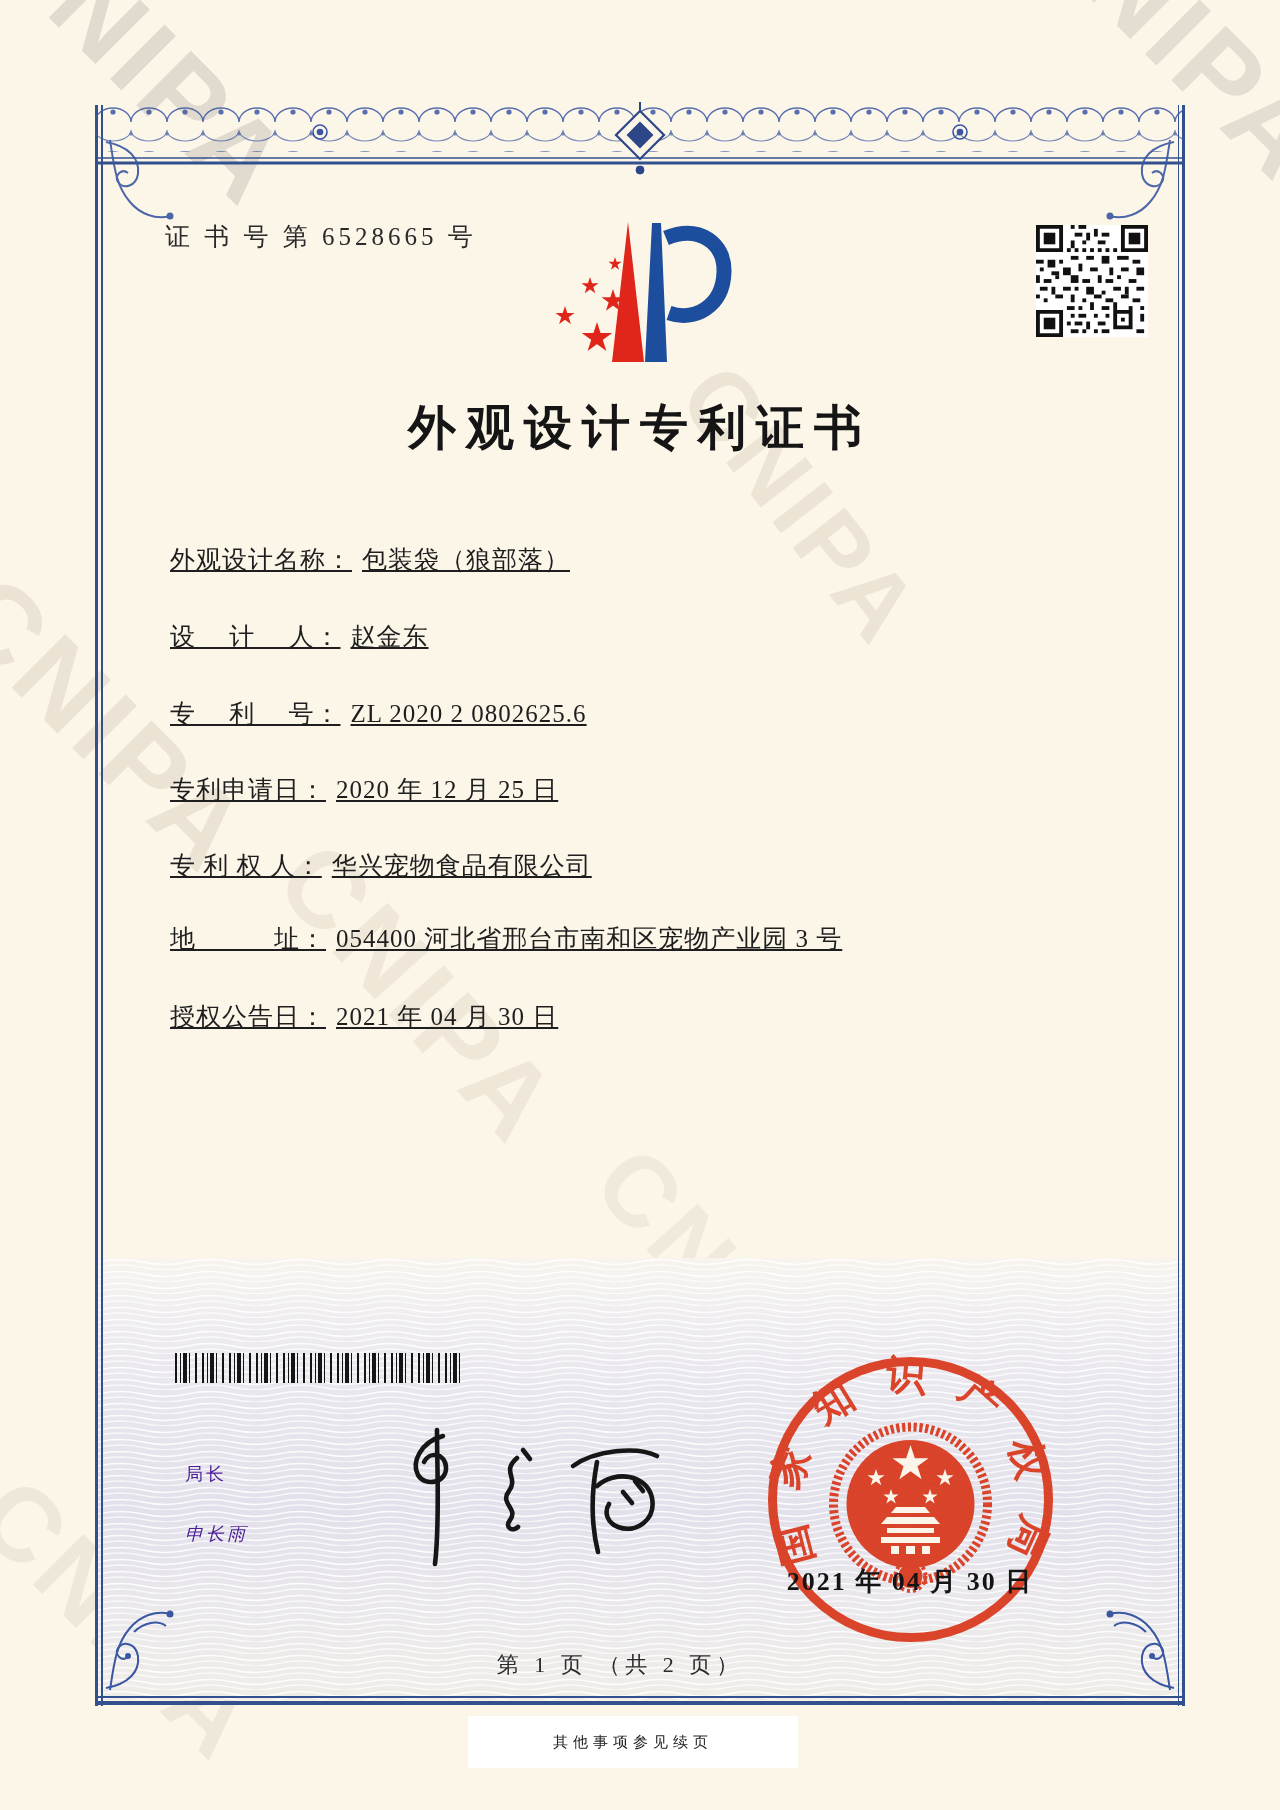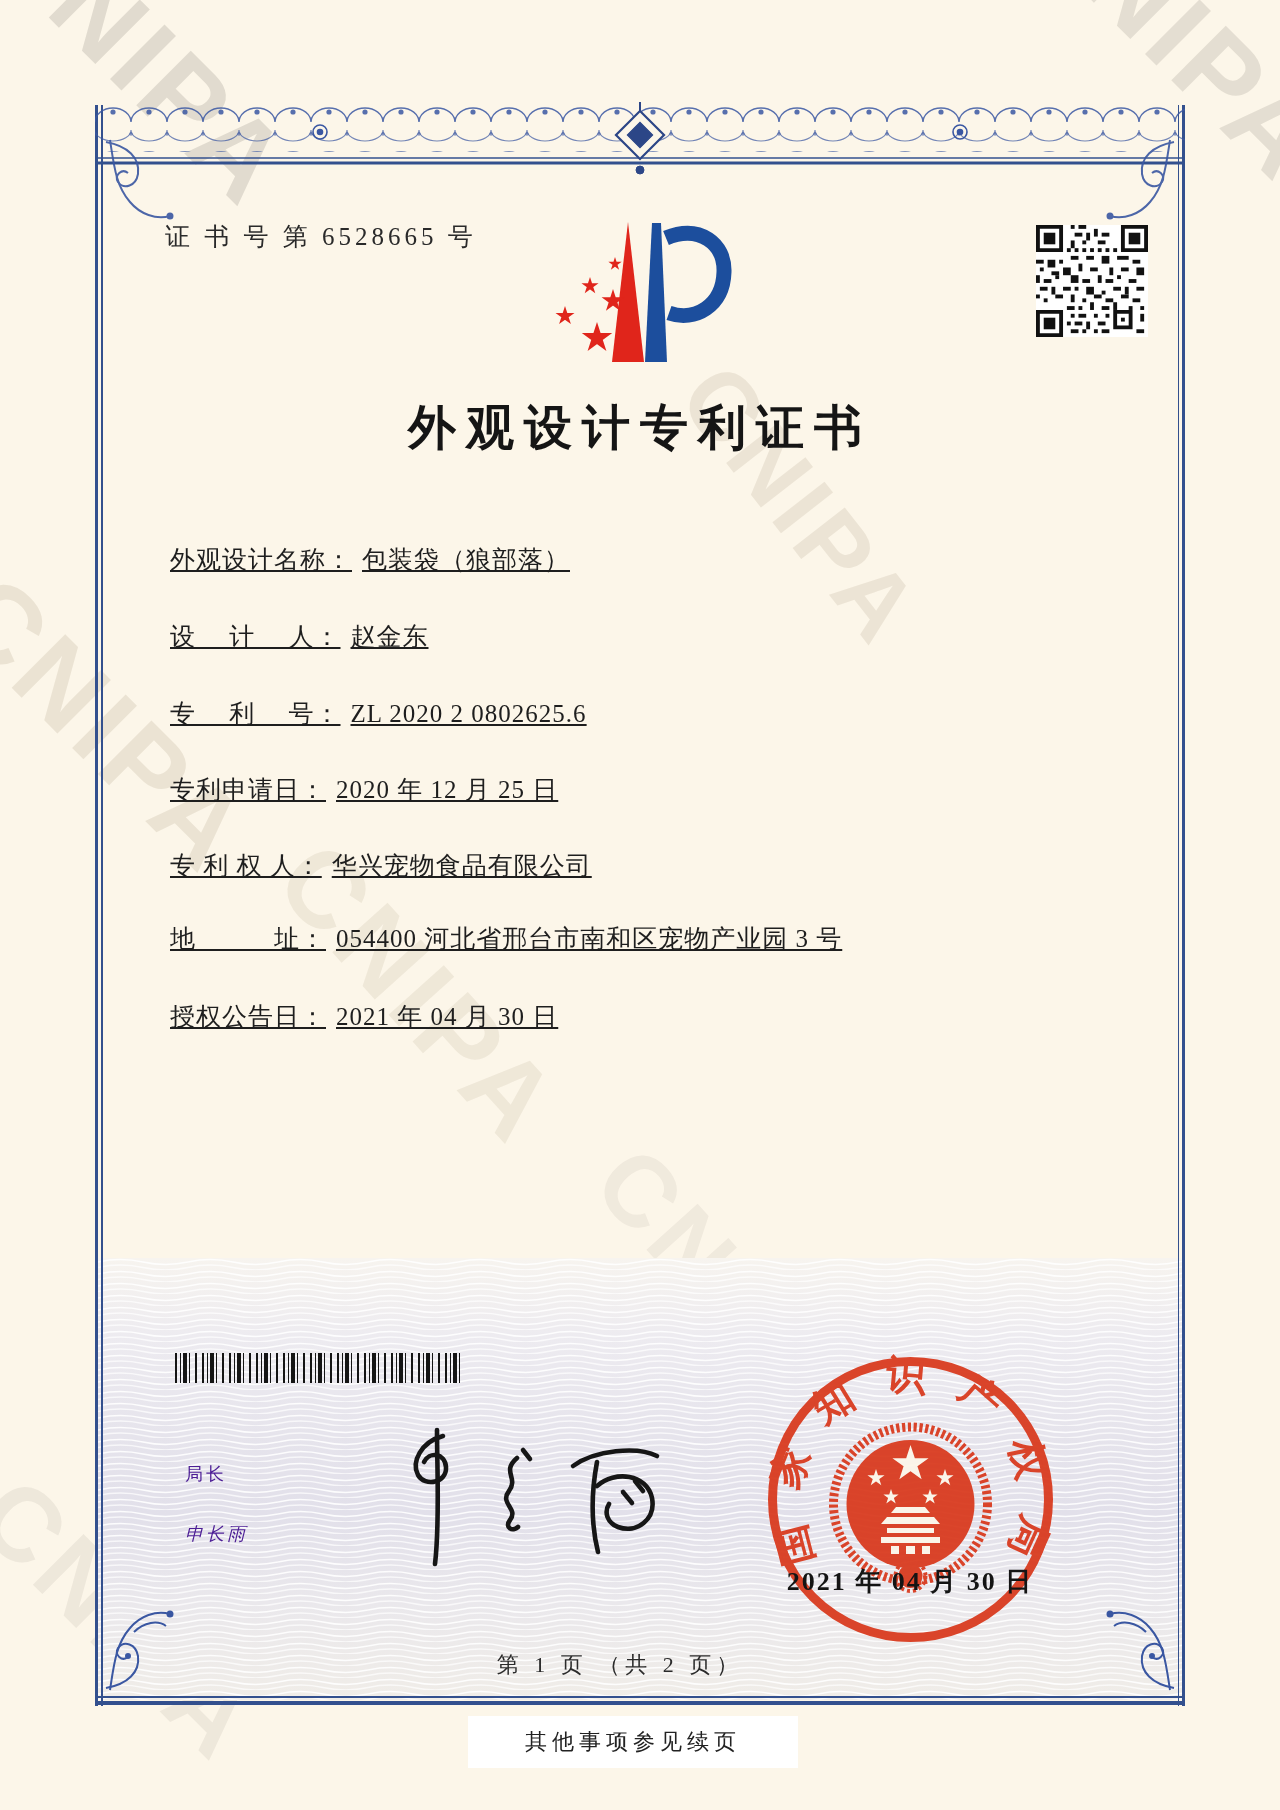--- a/index.html
+++ b/index.html
@@ -58,21 +58,21 @@
            font-size:18px;color:#4c1d95;letter-spacing:3px;}
   .officer-title{top:1462px;}
   .officer-name{top:1522px;font-style:italic;}
   .signature{position:absolute;left:385px;top:1422px;z-index:4;}
   .seal{position:absolute;left:763px;top:1352px;z-index:3;opacity:0.94;}
   .sealdate{position:absolute;left:745px;top:1564px;width:330px;text-align:center;z-index:4;
             font-size:26px;font-weight:600;letter-spacing:2px;color:#141414;}
   .pageinfo{position:absolute;left:0;top:1650px;width:1240px;text-align:center;z-index:3;
             font-size:22px;letter-spacing:5px;color:#2b2b2b;}
   .contnote{position:absolute;left:468px;top:1716px;width:330px;height:52px;background:#ffffff;
-            z-index:3;text-align:center;font-size:22px;letter-spacing:5px;color:#222;
+            z-index:3;text-align:center;font-size:15px;letter-spacing:5px;color:#222;
             line-height:52px;}
   .flourish{position:absolute;z-index:2;}
 </style>
 </head>
 <body>
 
 <span class="wm wm1">CNIPA</span>
 <span class="wm wm2">CNIPA</span>
 <span class="wm wm3">CNIPA</span>
 <span class="wm wm4">CNIPA</span>

